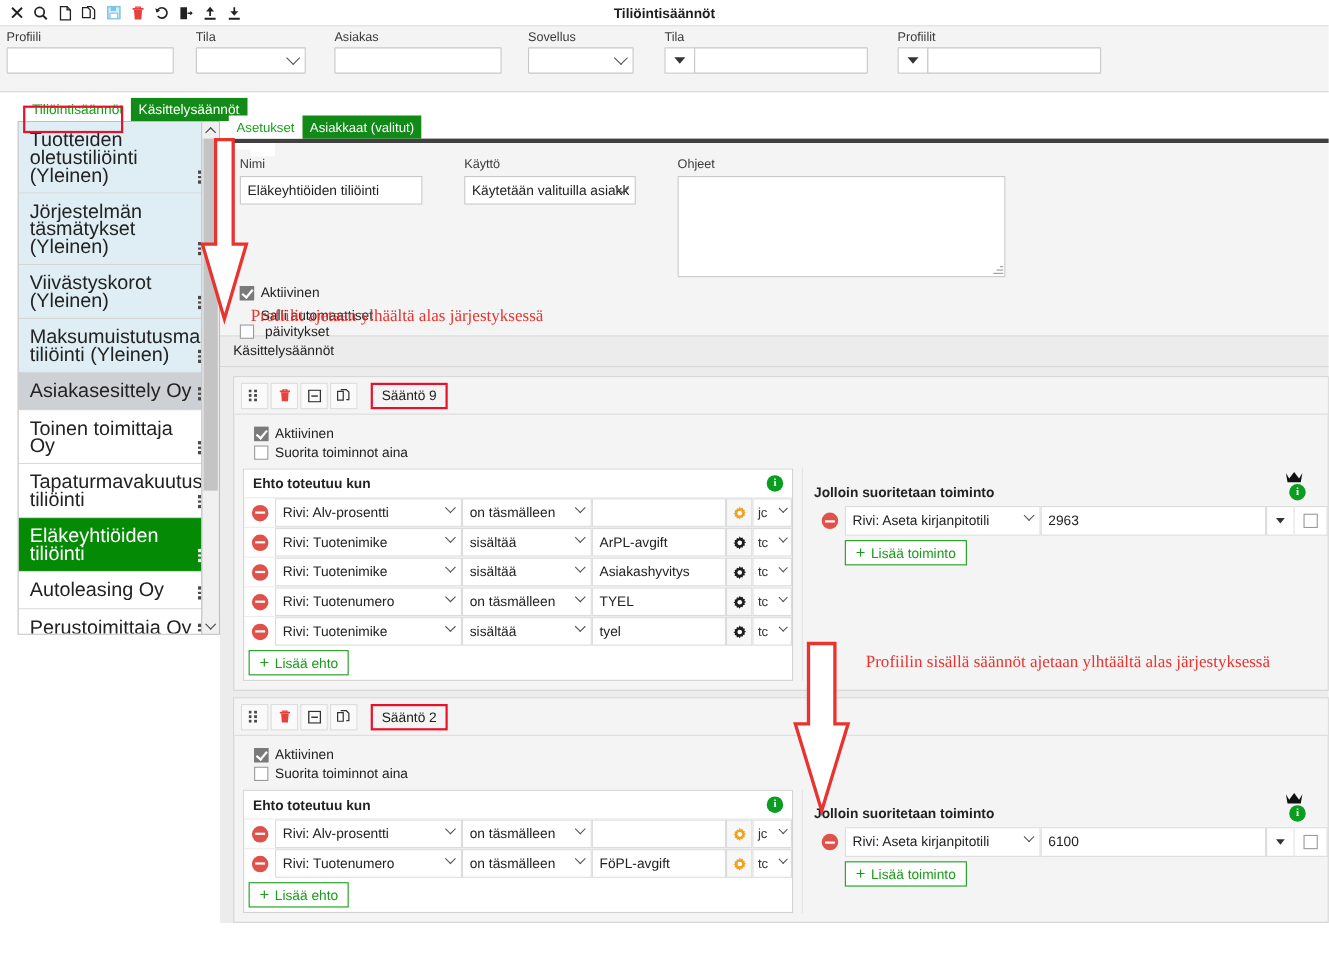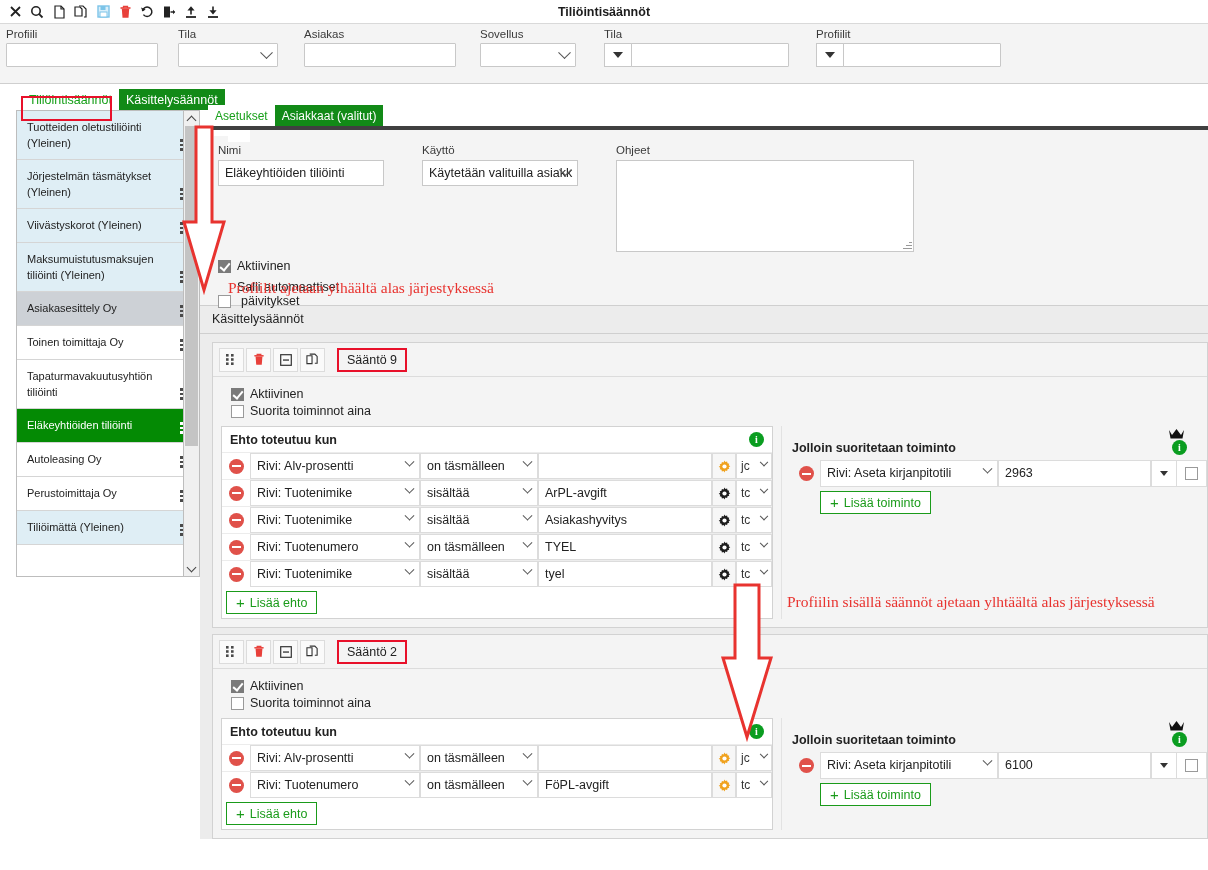--- a/index.html
+++ b/index.html
@@ -56,21 +56,21 @@
   
   .main{ display:flex; height:744px; }
   .leftcol{ width:200px; position:relative; }
 
   .plist{
     width:182px; margin-left:16px; border:1px solid #bdbdbd; background:#fff;
     height:467px; overflow:hidden;
   }
   .pitem{
     border-bottom:1px solid #d5d5d5; padding:8px 22px 8px 10px;
-    font-size:11px; line-height:16px; position:relative; cursor:pointer; min-height:34px;
+    font-size:18px; line-height:16px; position:relative; cursor:pointer; min-height:34px;
   }
   .pitem.blue{ background:#dfeef5; }
   .pitem.white{ background:#fff; }
   .pitem.gray{ background:#cdd1d6; }
   .pitem.sel{ background:#048a04; color:#fff; }
   .grip{ position:absolute; right:6px; bottom:9px; width:11px; height:11px; }
   .grip i{ position:absolute; width:2.5px;height:2.5px;background:#4a4a4a; }
   .pitem.sel .grip i{ background:#fff; }
 
   .vscroll{
@@ -123,21 +123,21 @@
   .rules-body{ background:#ececec; padding:8px 0 0 12px; }
   .rule{ background:#f4f4f4; border:1px solid #d2d2d2; margin-bottom:6px; }
   .rule-bar{ height:34px; display:flex; align-items:center; padding:0 6px; border-bottom:1px solid #dcdcdc; background:#f4f4f4;}
   .rbtn{ width:25px;height:24px;border:1px solid #dcdcdc;background:#fafafa;display:flex;align-items:center;justify-content:center;margin-right:2px;cursor:pointer;}
   .rule-name{
     margin-left:10px; border:2px solid #e8102a; padding:3px 8px; background:#f4f4f4; font-size:12.5px;
   }
   .rule-chk{ padding:10px 0 8px 18px; }
 
   .rule-cols{ display:flex; padding:0 0 8px 8px; }
-  .condbox{ width:552px; background:#fff; border:1px solid #d2d2d2; }
+  .condbox{ width:500px; background:#fff; border:1px solid #d2d2d2; }
   .condhead{
     display:flex; align-items:center; justify-content:space-between;
     font-weight:bold; font-size:12.5px; padding:5px 8px; background:#fff;
   }
   .crow{ display:flex; align-items:stretch; height:27px; border-top:1px solid #ececec; }
   .minus{ width:28px; display:flex; align-items:center; justify-content:center; }
   .mcircle{ width:15px;height:15px;border-radius:50%;background:#e0514a; position:relative; cursor:pointer;}
   .mcircle:after{ content:""; position:absolute; left:3px; top:6.5px; width:9px;height:2px;background:#fff; }
   .csel{
     border:1px solid #dcdcdc; background:#fff; position:relative;

